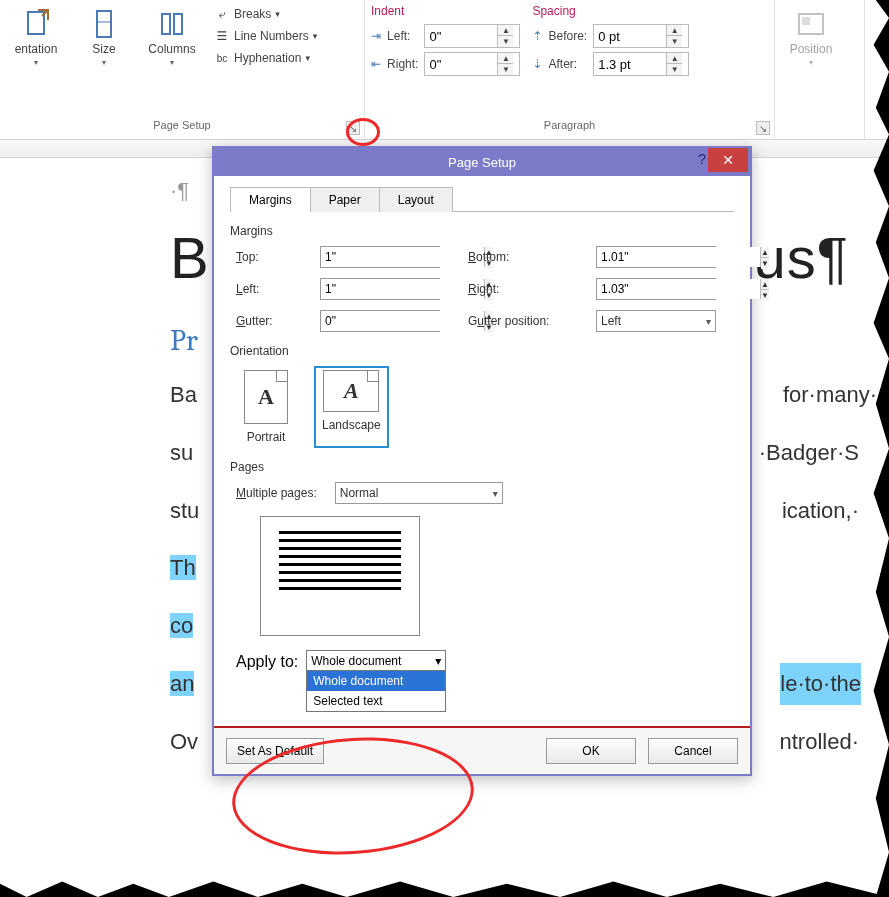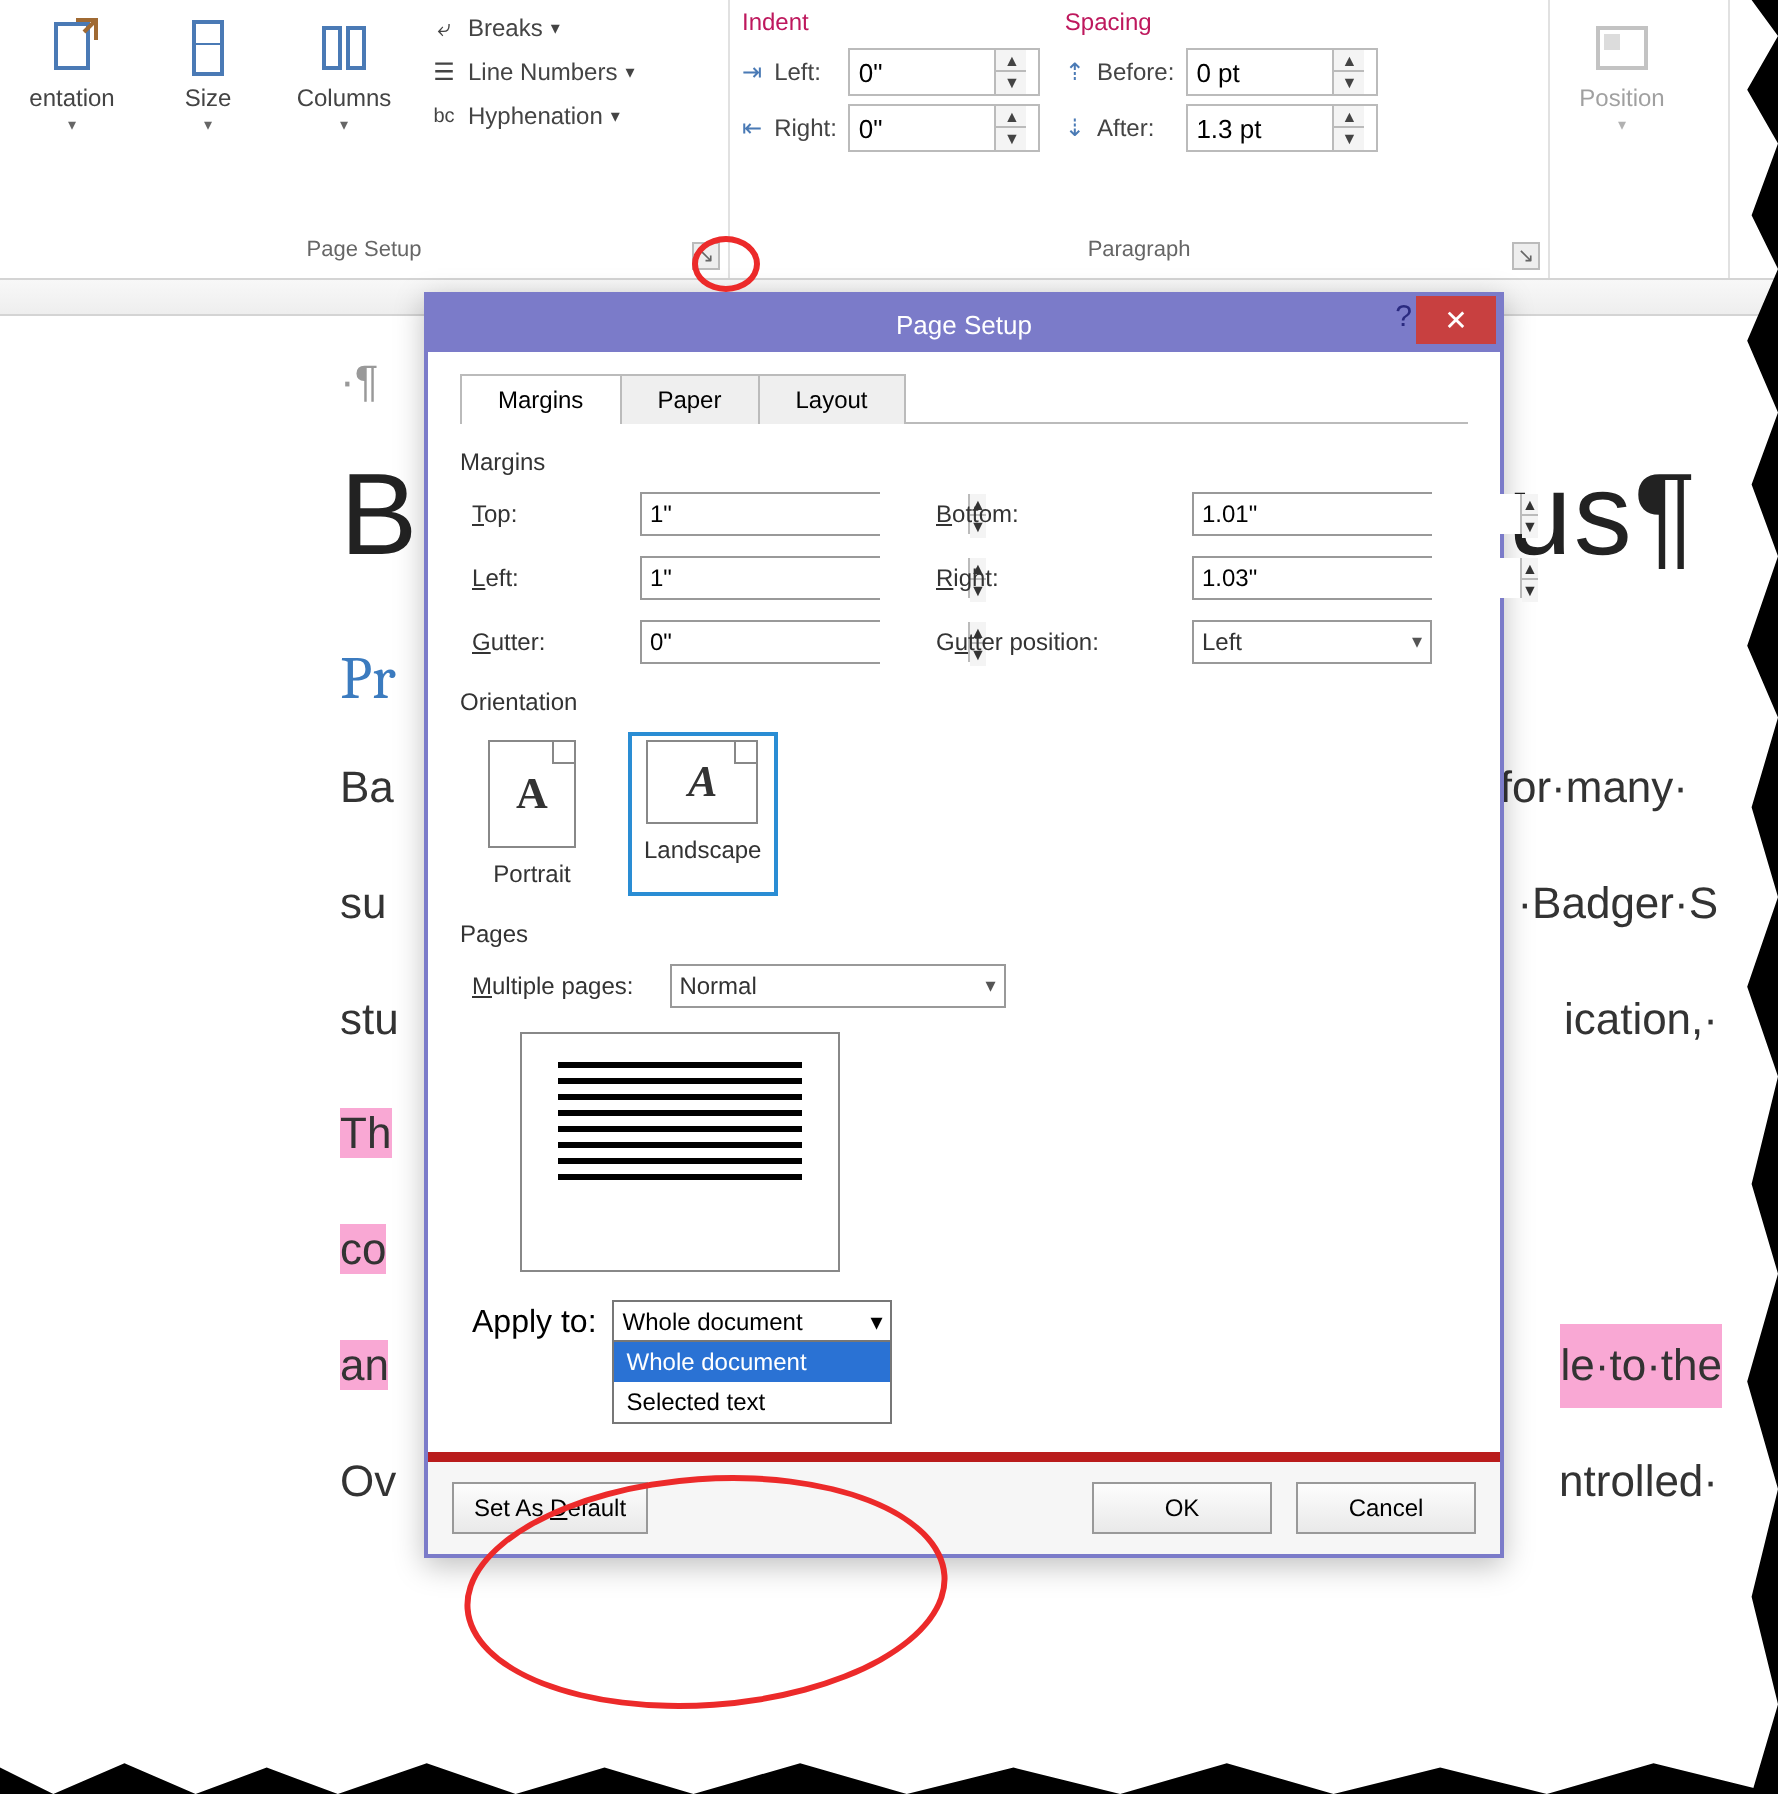--- a/index.html
+++ b/index.html
@@ -26,21 +26,21 @@
 .spinners span { height: 11px; font-size: 8px; text-align: center; line-height: 11px; cursor: pointer; background: #f4f4f4; }
 .spinners span:first-child { border-bottom: 1px solid #bbb; }
 
 
 .ruler { height: 18px; background: linear-gradient(#f8f8f8,#eee); border-bottom: 1px solid #d4d4d4; }
 .doc { position: absolute; left: 0; top: 158px; right: 0; bottom: 0; background: #fff; padding: 20px 0 0 170px; overflow: hidden; }
 .doc .para-mark { font-size: 22px; color: #999; margin-bottom: 20px; }
 .doc h1 { font-family: Cambria, Georgia, serif; font-weight: 300; font-size: 58px; color: #222; letter-spacing: 1px; }
 .doc h2 { font-family: Cambria, Georgia, serif; font-weight: 400; font-size: 30px; color: #3b7bbf; margin-top: 30px; }
 .doc p { font-family: Corbel, Calibri, sans-serif; font-size: 22px; color: #333; line-height: 1.9; margin-top: 16px; }
-.doc .hl { background: #f9a8d4; }
+.doc .hl { background: #7dd3fc; }
 
 
 .dialog { position: absolute; left: 212px; top: 146px; width: 540px; background: #fff; border: 2px solid #7b7bc9; box-shadow: 0 4px 14px rgba(0,0,0,.25); }
 .titlebar { height: 28px; background: #7b7bc9; display: flex; align-items: center; justify-content: center; position: relative; color: #fff; font-size: 13px; }
 .titlebar .help { position: absolute; right: 44px; top: 2px; color: #2a2a80; font-size: 15px; cursor: pointer; }
 .titlebar .close { position: absolute; right: 2px; top: 0; width: 40px; height: 24px; background: #c84040; color: #fff; display: flex; align-items: center; justify-content: center; cursor: pointer; font-size: 14px; }
 
 .dlg-body { padding: 10px 16px 14px; }
 .tabs { display: flex; border-bottom: 1px solid #bbb; font-size: 12px; }
 .tab { padding: 5px 18px; border: 1px solid #bbb; border-bottom: none; background: #efefef; margin-right: -1px; cursor: pointer; position: relative; top: 1px; }
@@ -68,21 +68,21 @@
 .preview-box { margin: 10px 0 14px 30px; width: 160px; height: 120px; border: 1px solid #888; padding: 14px 18px; background: #fff; display: flex; flex-direction: column; gap: 5px; }
 .preview-box div { height: 3px; background: #000; }
 
 .apply-row { display: flex; align-items: flex-start; gap: 8px; padding-left: 6px; position: relative; }
 .combo { border: 1px solid #777; width: 140px; background: #fff; font-size: 12px; position: relative; }
 .combo .cval { display: flex; justify-content: space-between; align-items: center; padding: 2px 4px; height: 20px; border-bottom: 1px solid #777; }
 .combo .clist { }
 .combo .opt { padding: 3px 6px; cursor: pointer; white-space: nowrap; }
 .combo .opt.sel { background: #2a72d4; color: #fff; }
 
-.dlg-footer { display: flex; align-items: center; justify-content: flex-end; gap: 12px; padding: 10px 12px; border-top: 5px solid #b91c1c; background: #f6f6f6; }
+.dlg-footer { display: flex; align-items: center; justify-content: flex-end; gap: 12px; padding: 10px 12px; border-top: 2px solid #b91c1c; background: #f6f6f6; }
 .dlg-footer .left-btn { margin-right: auto; }
 .btn { min-width: 90px; height: 26px; padding: 0 10px; border: 1px solid #999; background: linear-gradient(#fdfdfd,#e9e9e9); font-size: 12px; cursor: pointer; }
 
 
 .mark1, .mark2 { position: absolute; border: 3px solid #ec2a2a; border-radius: 50%; pointer-events: none; }
 .mark1 { left: 346px; top: 118px; width: 34px; height: 28px; }
 .mark2 { left: 232px; top: 738px; width: 242px; height: 116px; transform: rotate(-4deg); }
 
 
 .torn-right, .torn-bottom { position: absolute; background: #000; }
@@ -205,21 +205,21 @@
     <div class="rgroup-label">&nbsp;</div>
   </div>
 </div>
 
 <div class="ruler"></div>
 
 <div class="doc">
   <div class="para-mark">·¶</div>
   <h1><span>B</span><span style="float:right;margin-right:40px">ous¶</span></h1>
   <h2>Pr</h2>
-  <p><span>Ba</span><span style="float:right;margin-right:45px">for·many·</span></p>
+  <p><span>Ba</span><span style="float:right;margin-right:12px">for·many·</span></p>
   <p><span>su</span><span style="float:right;margin-right:30px">·Badger·S</span></p>
   <p><span>stu</span><span style="float:right;margin-right:30px">ication,·</span></p>
   <p><span class="hl">Th</span></p>
   <p><span class="hl">co</span></p>
   <p><span class="hl">an</span><span class="hl" style="float:right;margin-right:28px">le·to·the</span></p>
   <p><span>Ov</span><span style="float:right;margin-right:30px">ntrolled·</span></p>
 </div>
 
 <div class="dialog">
   <div class="titlebar">

